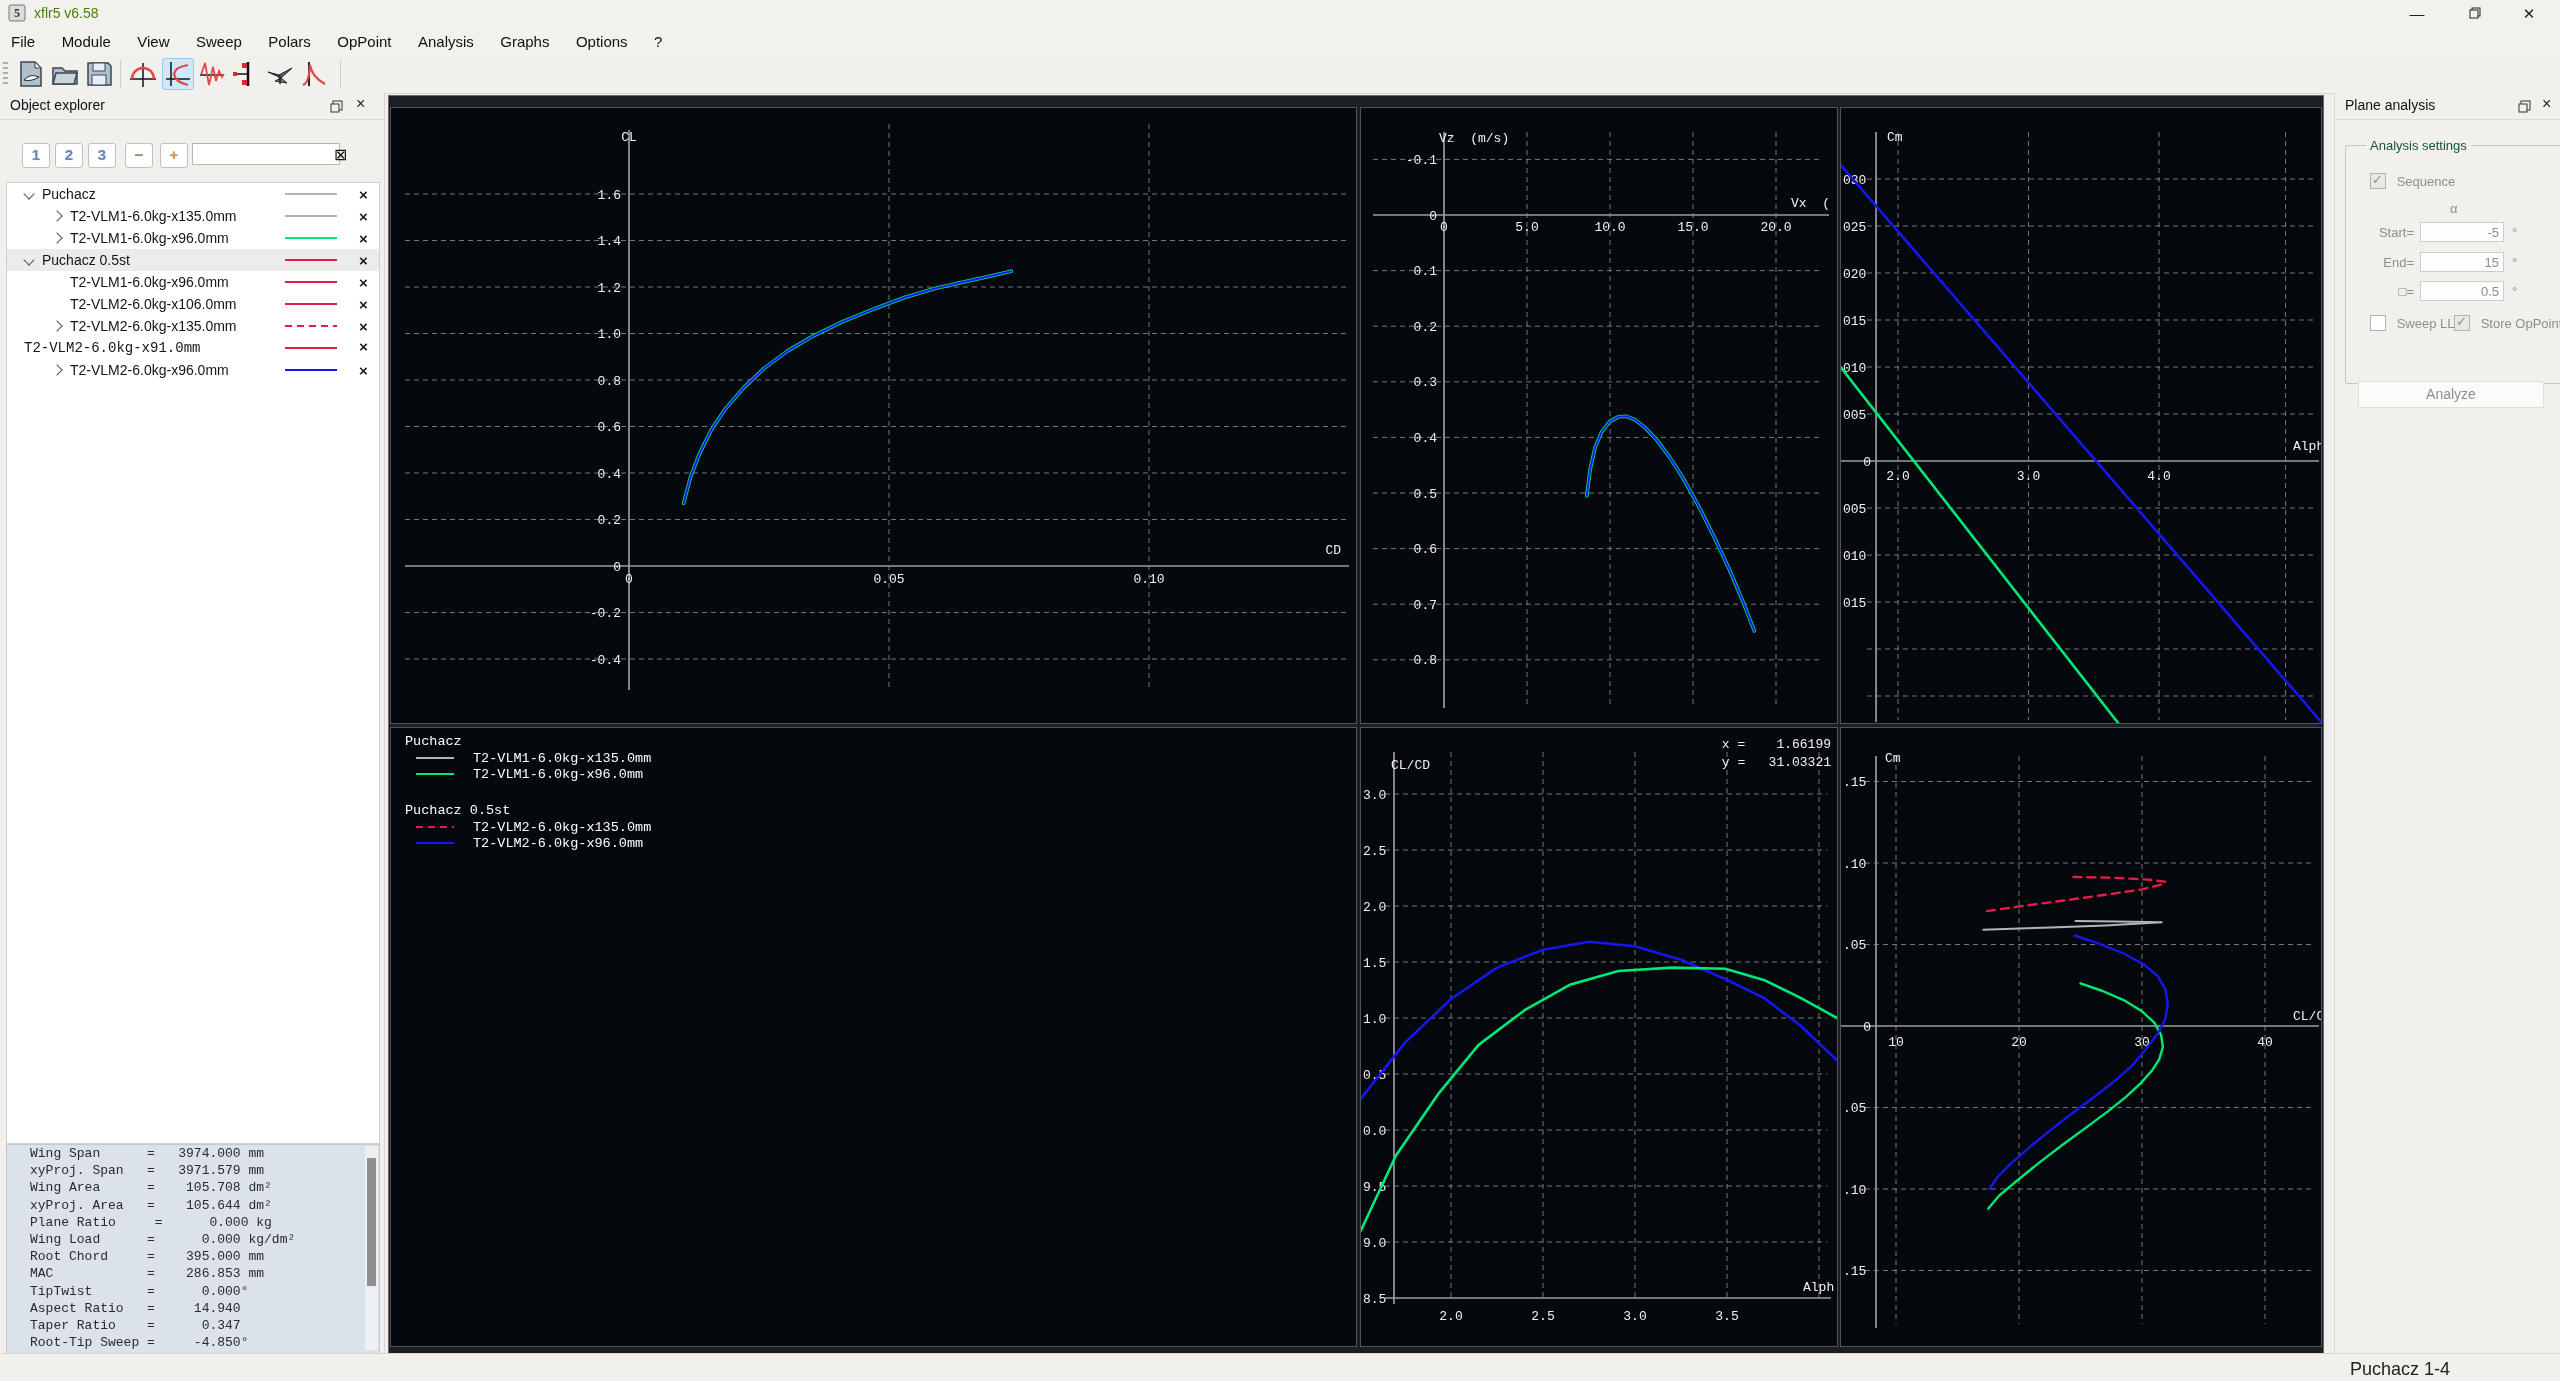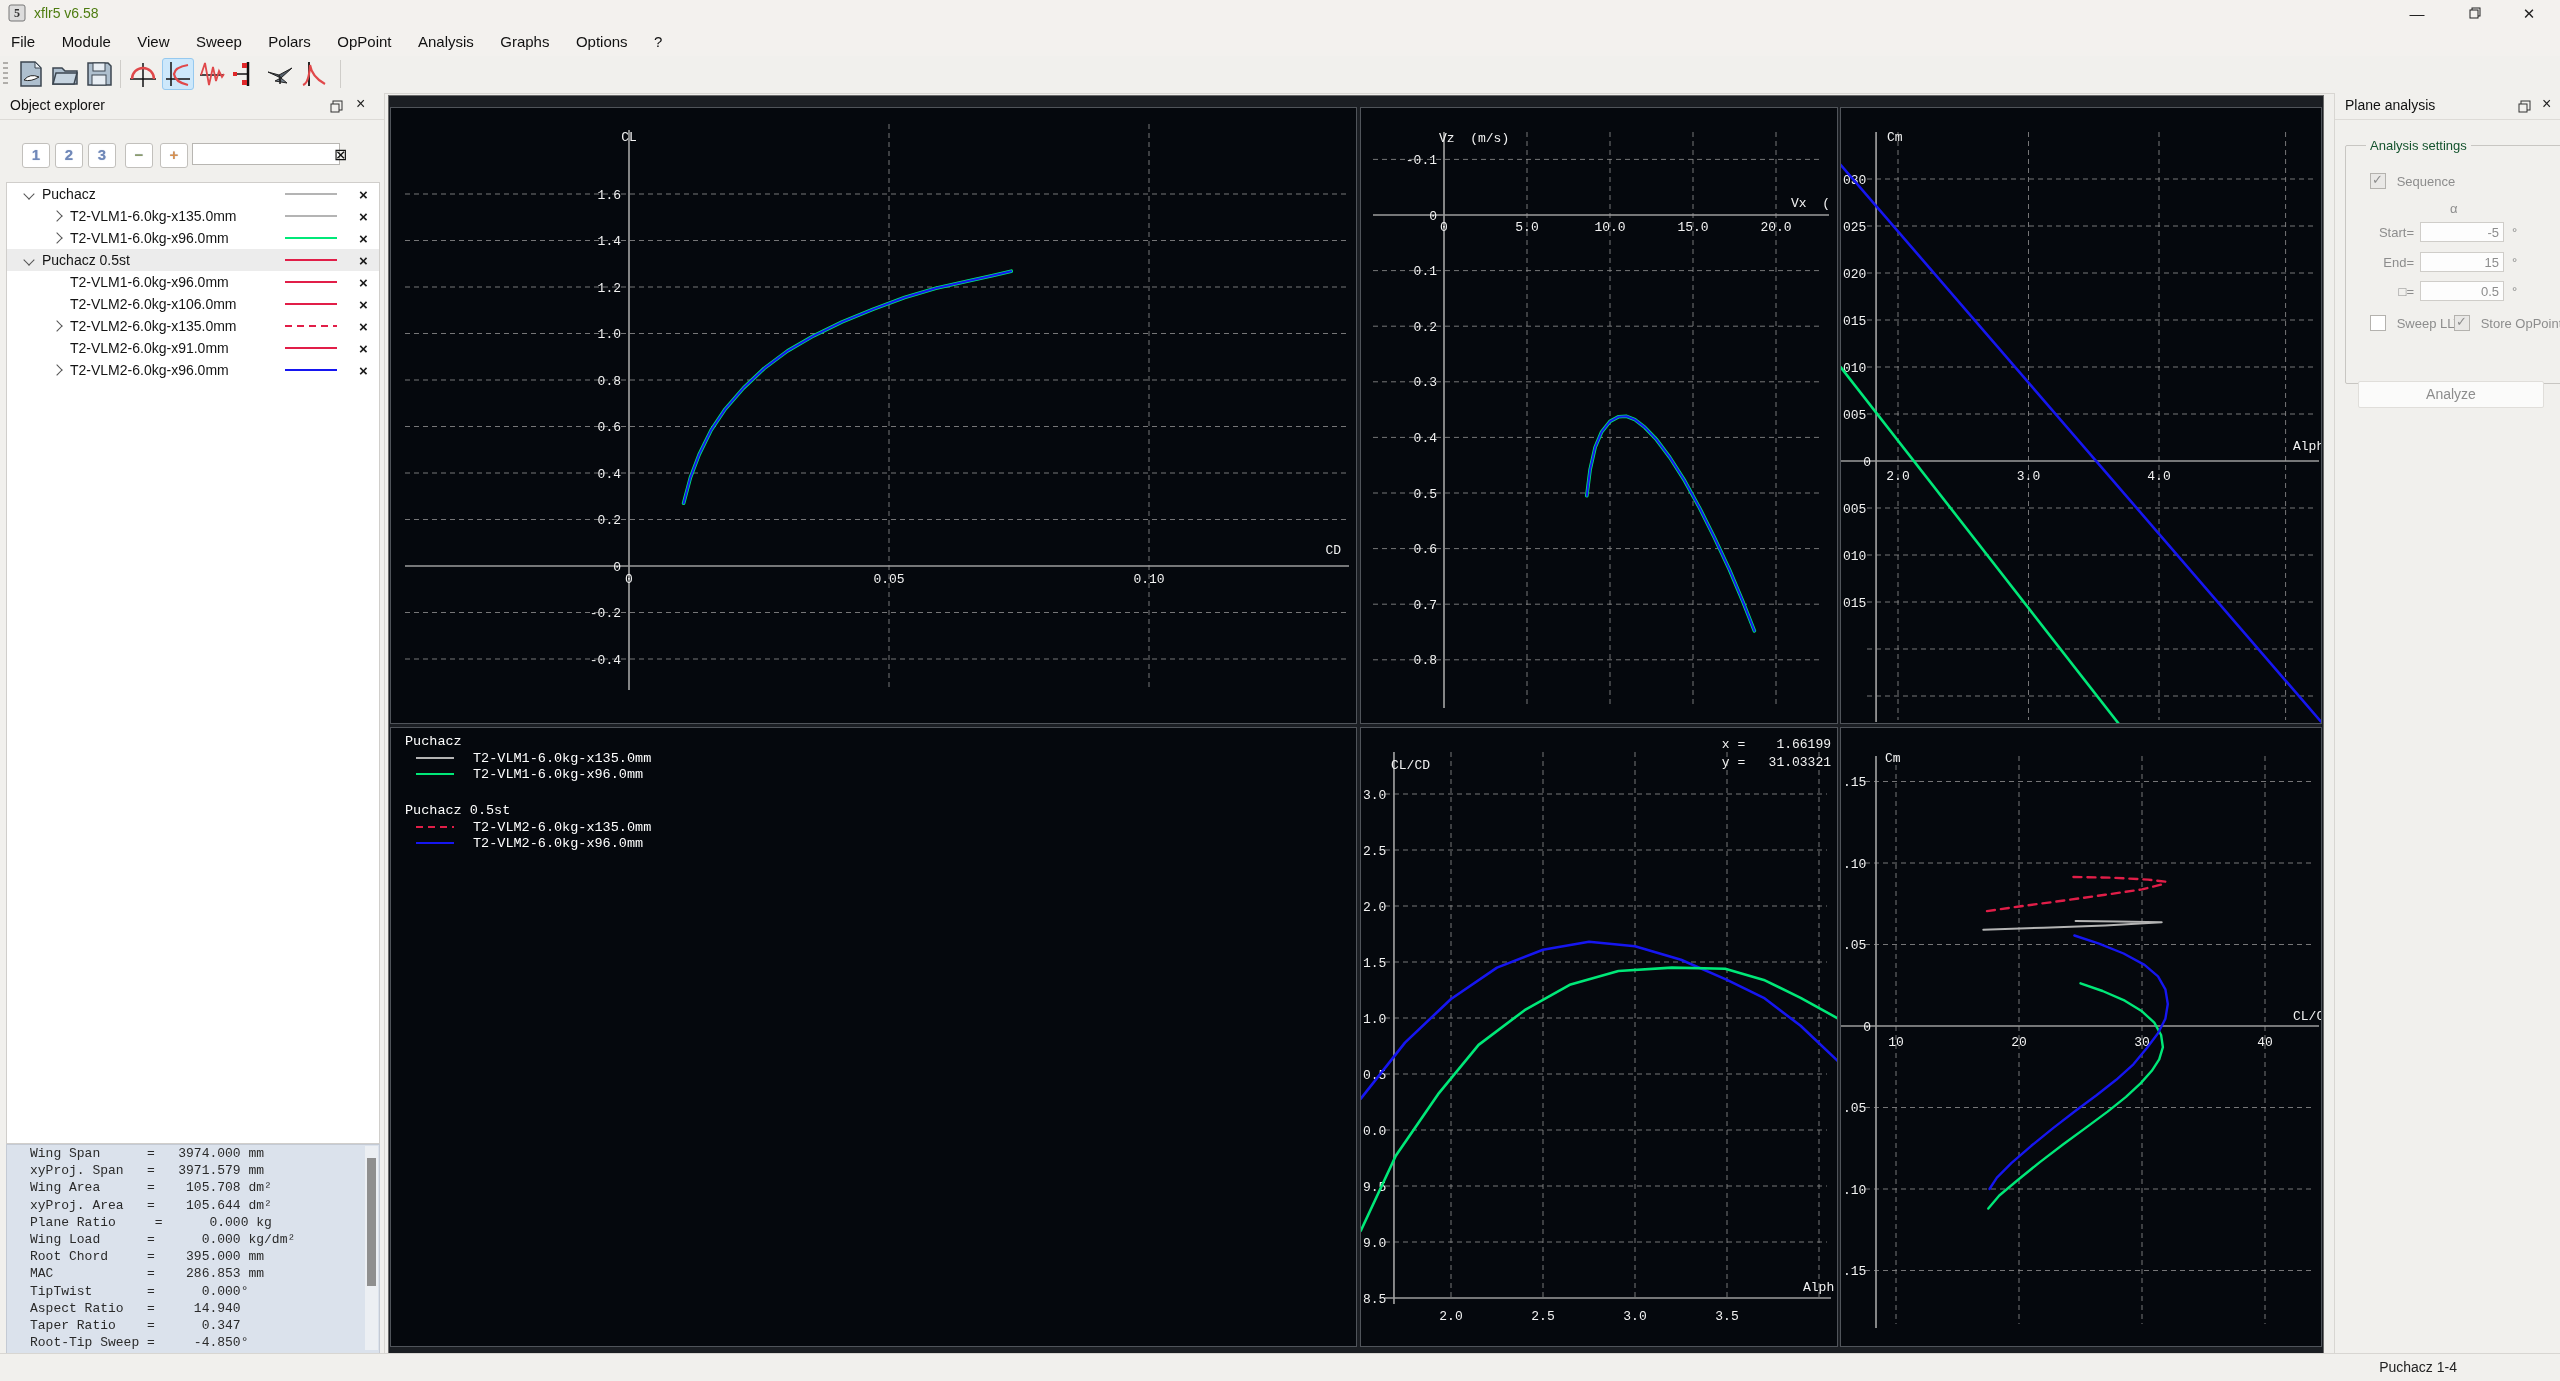--- a/index.html
+++ b/index.html
@@ -70,21 +70,21 @@
   .pa-row{position:absolute;font-size:13px;color:#8d8d8d;}
   .cb{display:inline-block;width:14px;height:14px;border:1px solid #b4b2ae;background:#fff;vertical-align:-3px;position:relative;}
   .cb.dis{background:#e9e8e6;}
   .cb.checked::after{content:"✓";position:absolute;left:1px;top:-2px;font-size:13px;color:#8d8d8d;}
   .pa-input{position:absolute;width:74px;height:18px;border:1px solid #cfcdc9;background:#fdfdfd;color:#8d8d8d;
      font-size:13px;text-align:right;padding:0 4px;}
   #pa-analyze{position:absolute;left:12px;top:228px;width:184px;height:25px;background:#fbfbfa;border:1px solid #e0deda;
      border-radius:2px;font-size:14px;color:#8d8d8d;text-align:center;line-height:24px;}
   
   #statusbar{position:absolute;left:0;top:1353px;width:2560px;height:28px;background:#f1f0ed;border-top:1px solid #d8d6d2;}
-  #statusbar .st-text{position:absolute;right:103px;top:5px;font-size:14px;color:#222;}
+  #statusbar .st-text{position:absolute;right:110px;top:5px;font-size:18px;color:#222;}
 </style>
 </head>
 <body>
 
 <div id="app">
 
   <div id="titlebar">
     <svg id="app-icon" width="18" height="18" viewBox="0 0 18 18">
       <rect x="1" y="1" width="16" height="16" rx="2" fill="#dcdcdc" stroke="#777"></rect>
       <text x="9" y="13" text-anchor="middle" font-size="12" font-weight="bold" fill="#333" font-family="Liberation Serif,serif">5</text>
@@ -234,21 +234,21 @@
           <span class="tswatch" style="background: rgb(225, 30, 72);"></span>
           <span class="tx">×</span>
         </div>
       <div class="trow" style="padding-left: 46px;">
           <span class="chev chev-right"></span>
           <span class="tlabel">T2-VLM2-6.0kg-x135.0mm</span>
           <span class="tspacer"></span>
           <span class="tswatch" style="background: repeating-linear-gradient(90deg, rgb(225, 30, 72) 0px, rgb(225, 30, 72) 7px, transparent 7px, transparent 12px);"></span>
           <span class="tx">×</span>
         </div>
-      <div class="trow" style="padding-left: 46px;">
+      <div class="trow" style=" font-family: Liberation Mono, monospace;">
           <span class="chev chev-none"></span>
           <span class="tlabel">T2-VLM2-6.0kg-x91.0mm</span>
           <span class="tspacer"></span>
           <span class="tswatch" style="background: rgb(225, 30, 72);"></span>
           <span class="tx">×</span>
         </div>
       <div class="trow" style="padding-left: 46px;">
           <span class="chev chev-right"></span>
           <span class="tlabel">T2-VLM2-6.0kg-x96.0mm</span>
           <span class="tspacer"></span>

